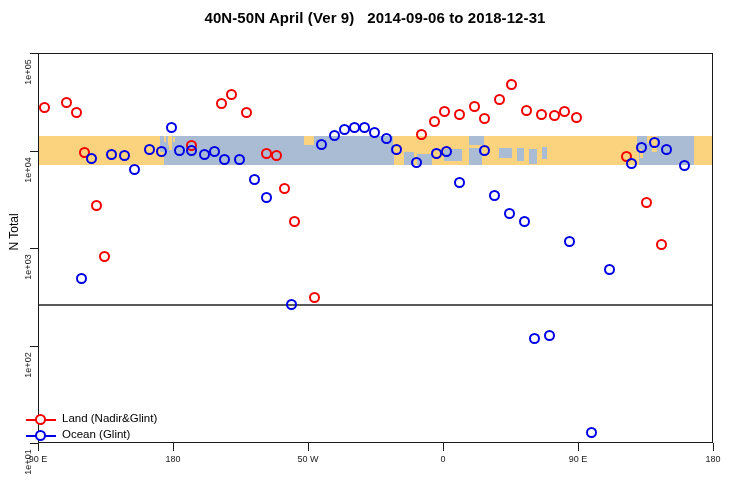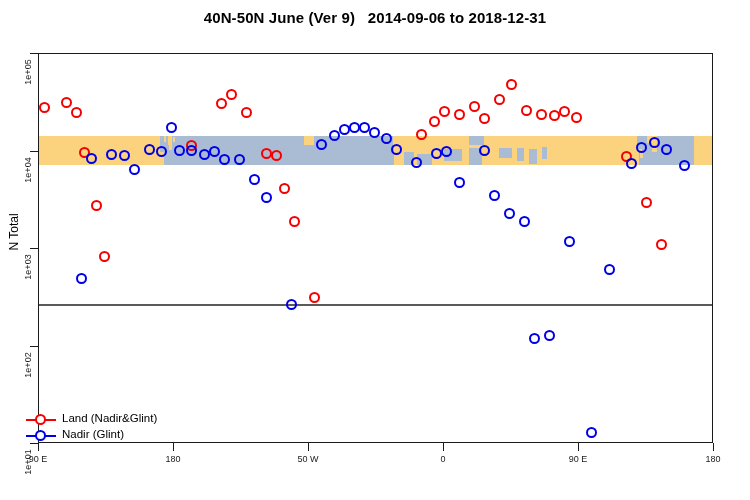--- a/index.html
+++ b/index.html
@@ -169,21 +169,21 @@
     font-size: 11.5px;
     color: #000;
     white-space: nowrap;
   }
 </style>
 </head>
 <body>
 
 <div id="figure">
 
-  <div id="chart-title">40N-50N June (Ver 9)   2014-09-06 to 2018-12-31</div>
+  <div id="chart-title">40N-50N April (Ver 9)   2014-09-06 to 2018-12-31</div>
 
   <div id="ylabel">N Total</div>
 
   <div id="y-ticks">
       <div class="tick-y" style="top: 53px;"></div>
       <div class="lbl-y" style="left: -12px; top: 47px;">1e+05</div>
       <div class="tick-y" style="top: 150.5px;"></div>
       <div class="lbl-y" style="left: -12px; top: 144.5px;">1e+04</div>
       <div class="tick-y" style="top: 248px;"></div>
       <div class="lbl-y" style="left: -12px; top: 242px;">1e+03</div>
@@ -320,17 +320,17 @@
 
   <div id="legend">
       <div class="legend-row">
         <div class="legend-line" style="background: rgb(244, 0, 0);"></div>
         <div class="legend-mark" style="border: 2.7px solid rgb(244, 0, 0);"></div>
         <div class="legend-text">Land (Nadir&amp;Glint)</div>
       </div>
       <div class="legend-row">
         <div class="legend-line" style="background: rgb(0, 0, 232);"></div>
         <div class="legend-mark" style="border: 2.7px solid rgb(0, 0, 232);"></div>
-        <div class="legend-text">Nadir (Glint)</div>
+        <div class="legend-text">Ocean (Glint)</div>
       </div>
     </div>
 
 </div>
 
 </body></html>

